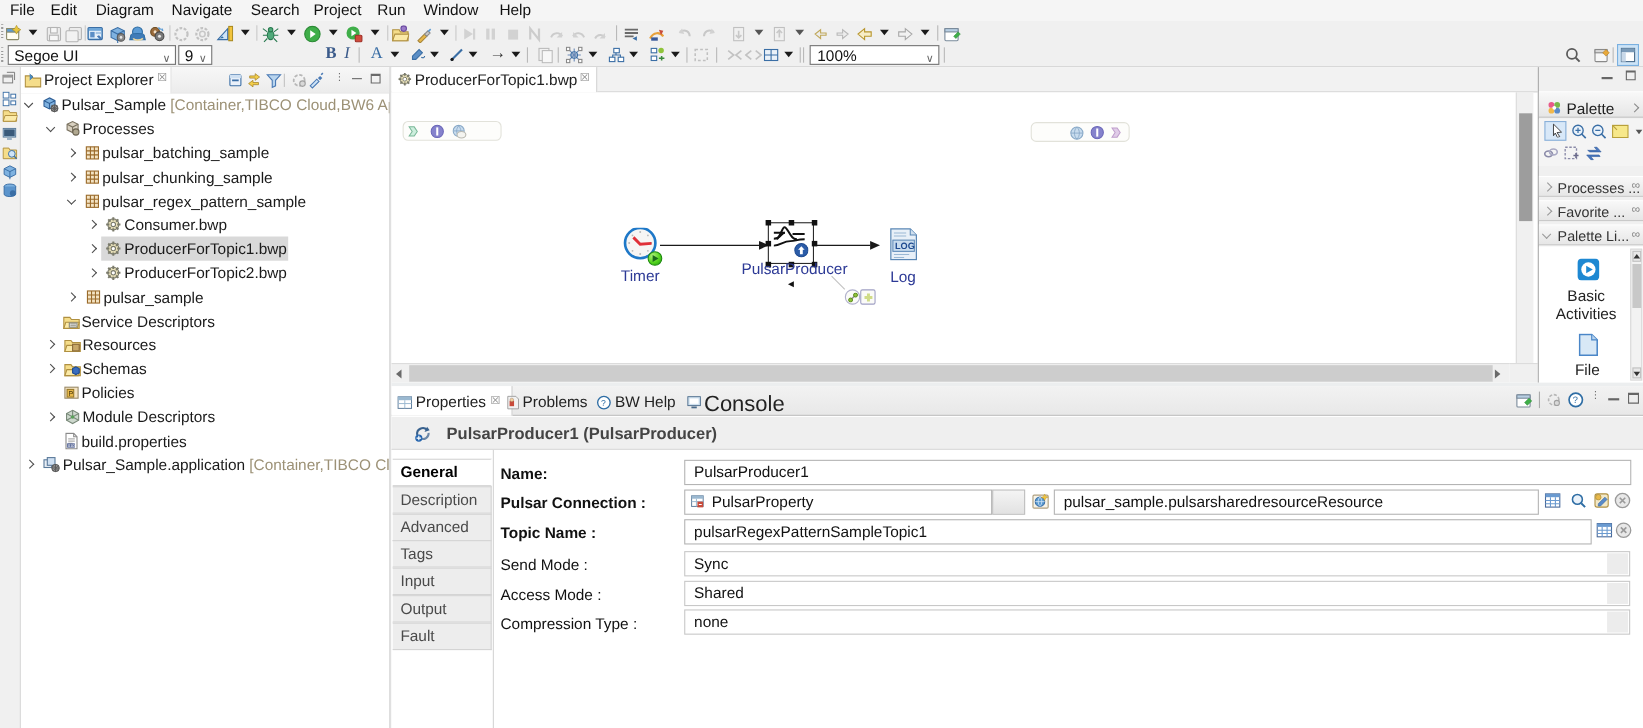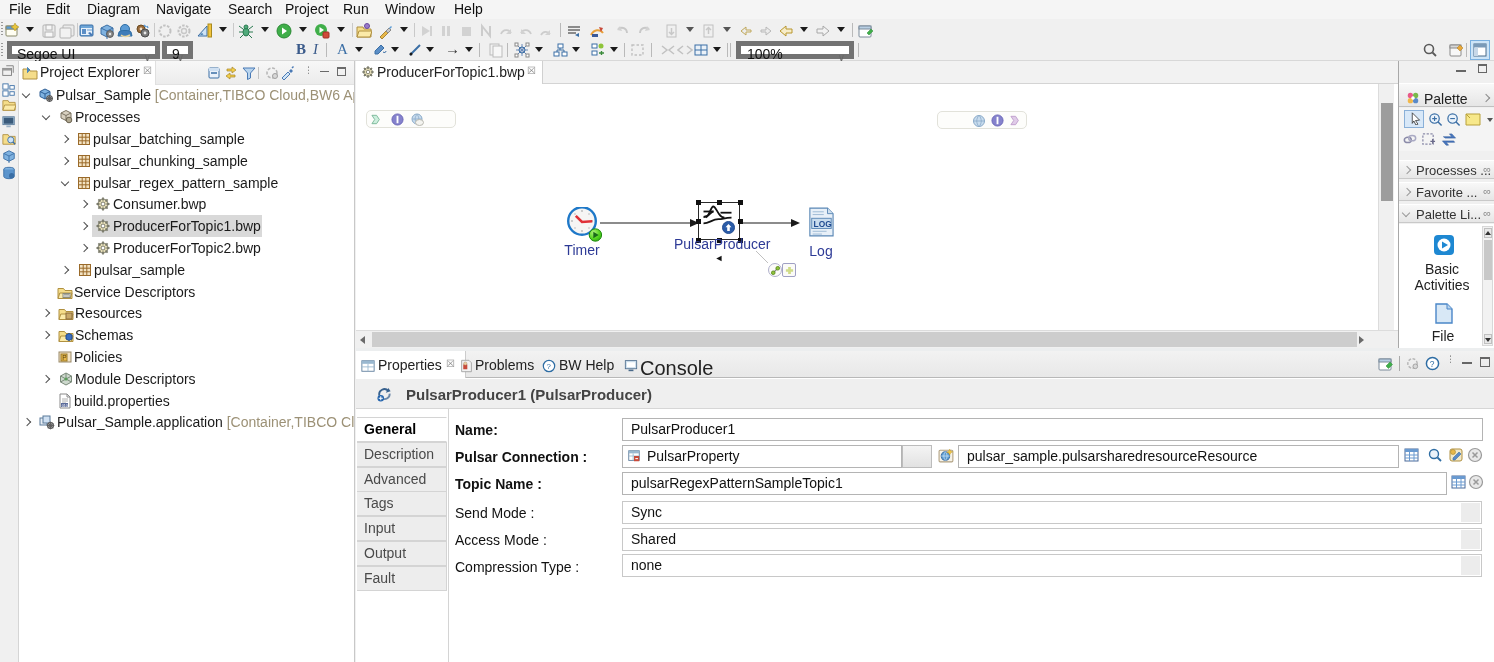--- a/index.html
+++ b/index.html
@@ -7,21 +7,21 @@
 body { font-family:"Liberation Sans", sans-serif; background:#f0f0f0; position:relative; font-size:14px; color:#1e1e1e; }
 .ab { position:absolute; }
 .ic { position:absolute; width:16px; height:16px; }
 svg { display:block; }
 
 
 #menubar { left:0; top:0; width:1494px; height:19px; background:#f5f5f5; }
 #menubar span { position:absolute; top:1px; font-size:14px; color:#111; }
 #tb1 { left:0; top:19px; width:1494px; height:21px; background:#f0f0f0; }
 #tb2 { left:0; top:40px; width:1494px; height:21px; background:#f0f0f0; border-bottom:1px solid #d8d8d8; }
-.combo { position:absolute; background:#fff; border:5px solid #737373; font-size:14px; color:#111; }
+.combo { position:absolute; background:#fff; border:1px solid #737373; font-size:14px; color:#111; }
 .combo .arr { position:absolute; right:4px; top:3px; color:#666; font-size:10px; }
 .darr { position:absolute; width:0; height:0; border-left:4px solid transparent; border-right:4px solid transparent; border-top:5px solid #1a1a1a; }
 .vsep { position:absolute; width:1px; background:#b9b9b9; }
 
 
 #lstrip { left:0; top:61px; width:19px; height:601px; background:#f0f0f0; border-right:1px solid #d5d5d5; }
 
 
 #pex { left:19px; top:61px; width:336px; height:601px; background:#fff; border-right:1px solid #c8c8c8; overflow:hidden; }
 #pexhead { position:absolute; left:0; top:0; width:335px; height:24px; background:linear-gradient(#f7f7f7,#ececec); border-bottom:1px solid #e2e2e2; }

